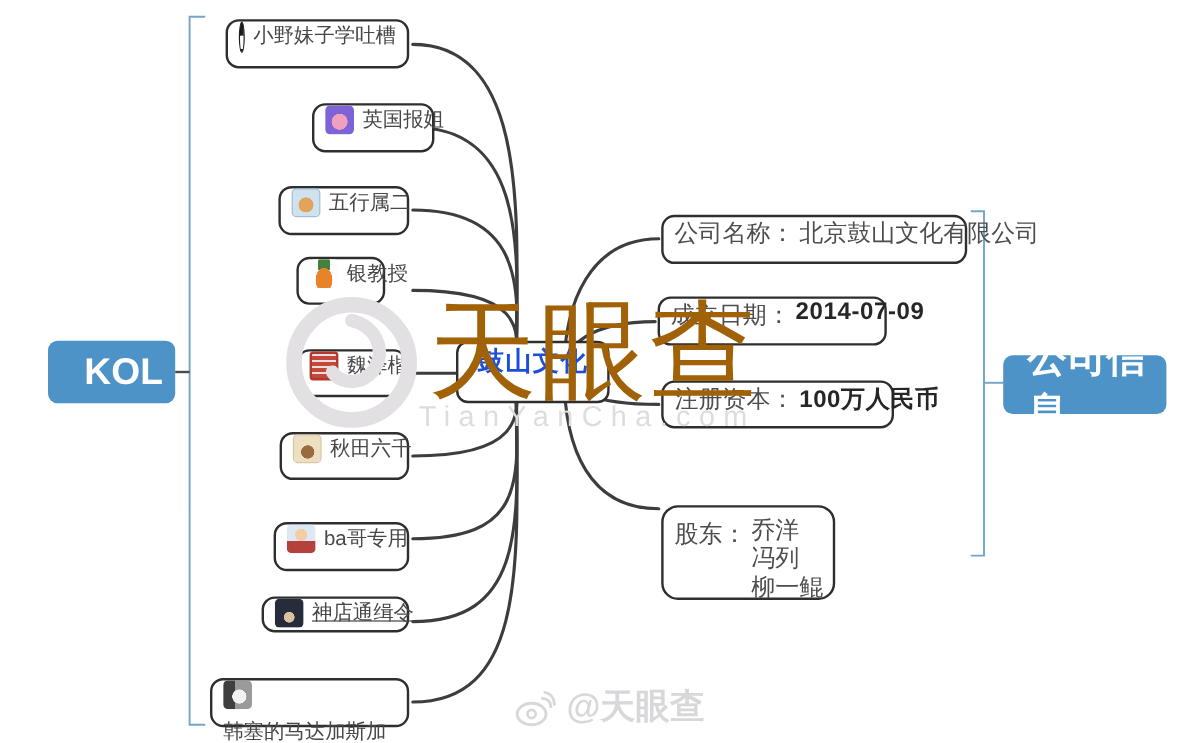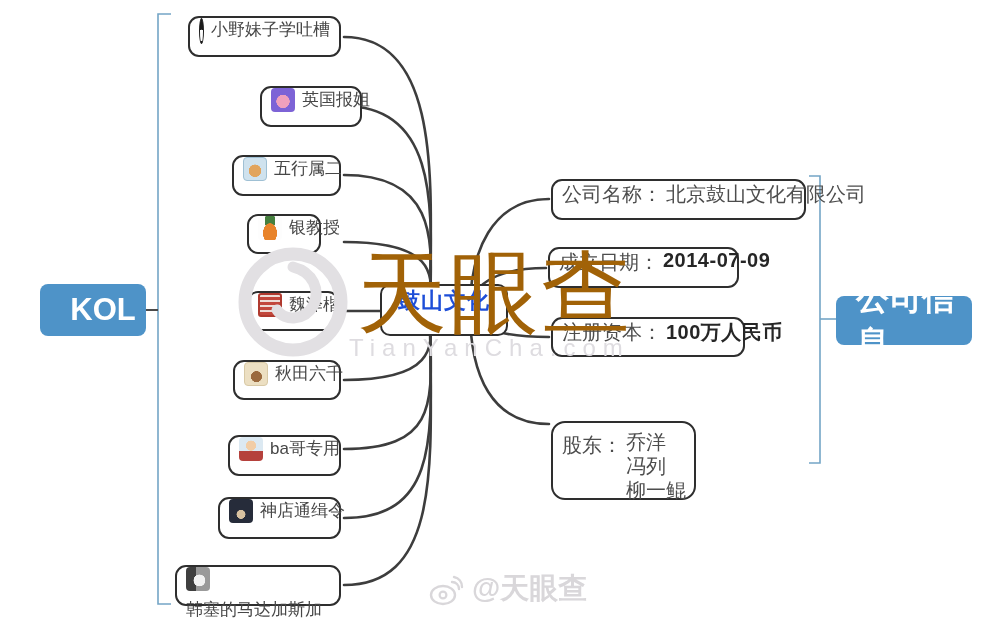--- a/index.html
+++ b/index.html
@@ -103,21 +103,21 @@
     <span>魏泽楷</span>
   </div>
   <div class="node" style="left:233px;top:360px;width:108px;height:40px;">
     <span class="avatar av-sketch"></span>
     <span>秋田六千</span>
   </div>
   <div class="node" style="left:228px;top:435px;width:113px;height:41px;">
     <span class="avatar av-boy"></span>
     <span>ba哥专用</span>
   </div>
-  <div class="node" style="left:218px;top:497px;width:123px;height:42px;">
+  <div class="node" style="left:218px;top:497px;width:123px;height:30px;text-decoration:underline;">
     <span class="avatar av-dark"></span>
     <span>神店通缉令</span>
   </div>
   <div class="node" style="left:175px;top:565px;width:166px;height:41px;flex-direction:column;">
     <span class="avatar av-husky"></span>
     <span>韩塞的马达加斯加</span>
   </div>
 
   <div class="node center-node" style="left:380px;top:284px;width:128px;height:52px;">鼓山文化</div>
 

